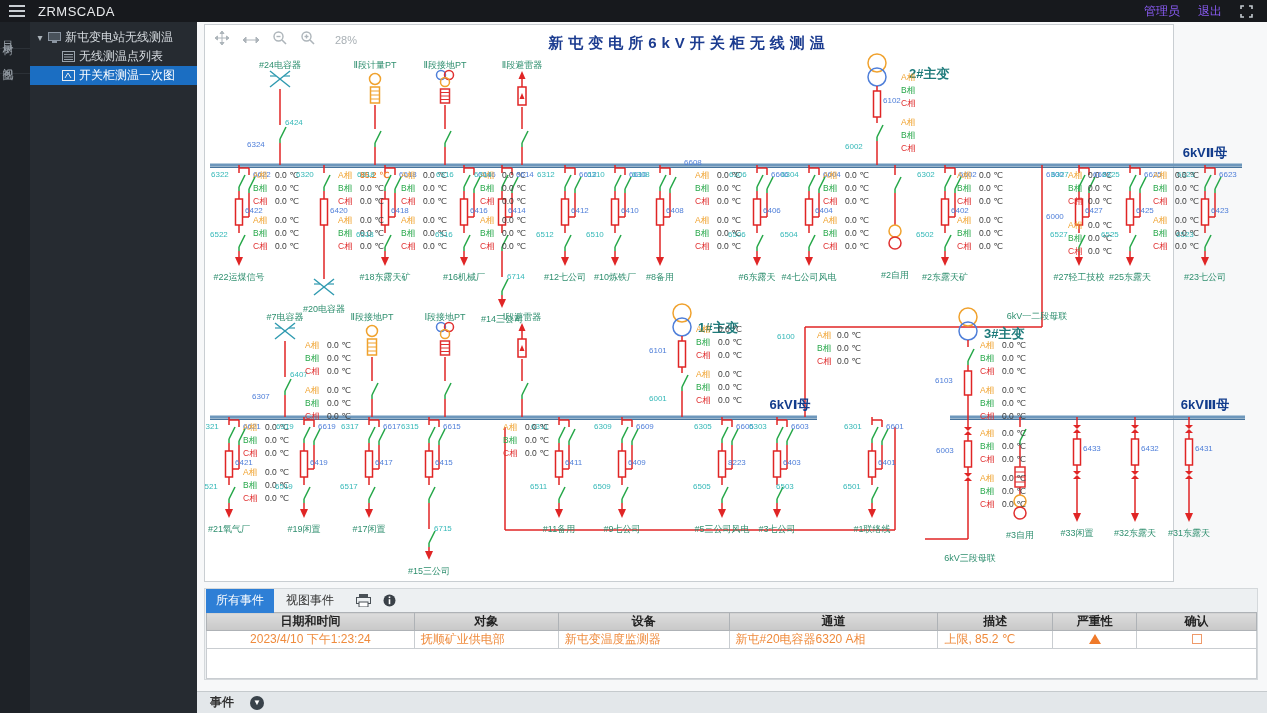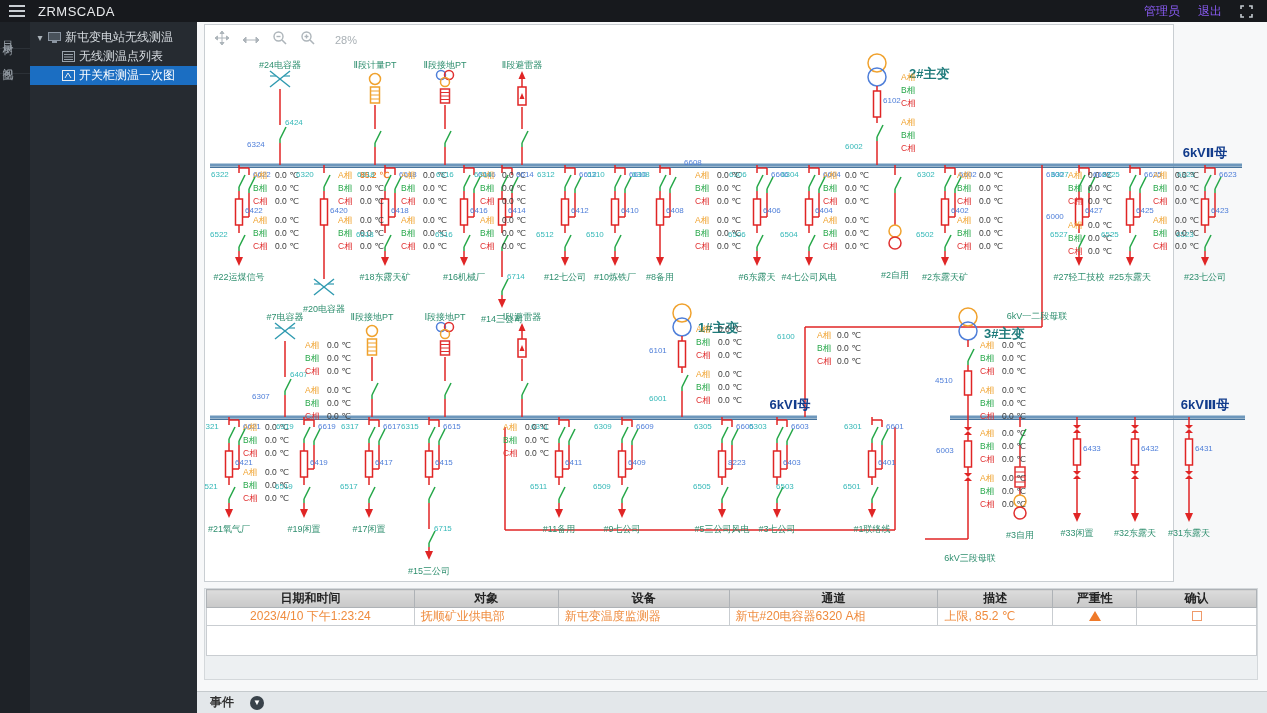--- a/index.html
+++ b/index.html
@@ -152,20 +152,21 @@
     <span class="dtool">
       <svg width="14" height="14" viewBox="0 0 14 14">
           <circle cx="5.5" cy="5.5" r="4.5" fill="none" stroke="#9fa8ae" stroke-width="1.4"></circle>
           <line x1="3.5" y1="5.5" x2="7.5" y2="5.5" stroke="#9fa8ae" stroke-width="1.4"></line>
           <line x1="5.5" y1="3.5" x2="5.5" y2="7.5" stroke="#9fa8ae" stroke-width="1.4"></line>
           <line x1="9" y1="9" x2="13" y2="13" stroke="#9fa8ae" stroke-width="1.6"></line>
         </svg>
     </span>
     <span class="zoom-pct">28%</span>
   </div>
+  <div class="dtitle">新屯变电所6kV开关柜无线测温</div>
   <div id="diagram-canvas">
     <svg id="oneline" width="1052" height="556">
         <line x1="300" y1="402" x2="300" y2="505" stroke="#e02525" stroke-width="1.5"></line>
         <line x1="300" y1="505" x2="690" y2="505" stroke="#e02525" stroke-width="1.5"></line>
         <line x1="690" y1="505" x2="690" y2="402" stroke="#e02525" stroke-width="1.5"></line>
         <line x1="5" y1="140" x2="1037" y2="140" stroke="#6d97bc" stroke-width="3"></line>
         <line x1="5" y1="142.4" x2="1037" y2="142.4" stroke="#48749c" stroke-width="1.2"></line>
         <line x1="5" y1="392" x2="612" y2="392" stroke="#6d97bc" stroke-width="3"></line>
         <line x1="5" y1="394.4" x2="612" y2="394.4" stroke="#48749c" stroke-width="1.2"></line>
         <line x1="745" y1="392" x2="1040" y2="392" stroke="#6d97bc" stroke-width="3"></line>
@@ -997,21 +998,21 @@
       <span class="dl nt" style="left: 544px; top: 398px;">6303</span>
       <span class="dl nb" style="left: 586px; top: 398px;">6603</span>
       <span class="dl nb" style="left: 578px; top: 434px;">6403</span>
       <span class="dl nt" style="left: 543px; top: 458px; padding-left: 28px;">6503</span>
       <span class="dl nm c" style="left: 667px; top: 500px;">#1联络线</span>
       <span class="dl nt" style="left: 639px; top: 398px;">6301</span>
       <span class="dl nb" style="left: 681px; top: 398px;">6601</span>
       <span class="dl nb" style="left: 673px; top: 434px;">6401</span>
       <span class="dl nt" style="left: 638px; top: 458px;">6501</span>
       <span class="dl tnm" style="left: 779px; top: 302px;">3#主变</span>
-      <span class="dl nb" style="left: 730px; top: 352px;">4510</span>
+      <span class="dl nb" style="left: 730px; top: 352px;">6103</span>
       <span class="dl tp0" style="left: 775px; top: 316px;">A相</span>
       <span class="dl tv" style="left: 797px; top: 316px;">0.0 ℃</span>
       <span class="dl tp1" style="left: 775px; top: 329px;">B相</span>
       <span class="dl tv" style="left: 797px; top: 329px;">0.0 ℃</span>
       <span class="dl tp2" style="left: 775px; top: 342px;">C相</span>
       <span class="dl tv" style="left: 797px; top: 342px;">0.0 ℃</span>
       <span class="dl tp0" style="left: 775px; top: 361px;">A相</span>
       <span class="dl tv" style="left: 797px; top: 361px;">0.0 ℃</span>
       <span class="dl tp1" style="left: 775px; top: 374px;">B相</span>
       <span class="dl tv" style="left: 797px; top: 374px;">0.0 ℃</span>
@@ -1036,20 +1037,38 @@
       <span class="dl nb" style="left: 936px; top: 420px;">6432</span>
       <span class="dl nm c" style="left: 930px; top: 504px;">#32东露天</span>
       <span class="dl nb" style="left: 990px; top: 420px;">6431</span>
       <span class="dl nm c" style="left: 984px; top: 504px;">#31东露天</span>
       <span class="dl nm c" style="left: 832px; top: 287px;">6kV一二段母联</span>
       <span class="dl nm c" style="left: 765px; top: 529px;">6kV三段母联</span>
     </div>
 </div>
 
 <div class="event-panel">
+  <div class="etabs">
+    <span class="etab active">所有事件</span>
+    <span class="etab">视图事件</span>
+    <span class="etool">
+      <svg width="15" height="13" viewBox="0 0 15 13">
+          <rect x="3" y="0" width="9" height="3" fill="#4a5157"></rect>
+          <rect x="0.5" y="3.5" width="14" height="6" fill="none" stroke="#4a5157"></rect>
+          <rect x="3" y="8" width="9" height="5" fill="#fff" stroke="#4a5157"></rect>
+        </svg>
+    </span>
+    <span class="etool">
+      <svg width="13" height="13" viewBox="0 0 13 13">
+          <circle cx="6.5" cy="6.5" r="6" fill="#3a4148"></circle>
+          <rect x="5.7" y="2.5" width="1.6" height="1.6" fill="#fff"></rect>
+          <rect x="5.7" y="5.2" width="1.6" height="5" fill="#fff"></rect>
+        </svg>
+    </span>
+  </div>
   <table class="etable">
     <colgroup>
         <col style="width:208px">
         <col style="width:144px">
         <col style="width:171px">
         <col style="width:209px">
         <col style="width:115px">
         <col style="width:84px">
         <col style="width:120px">
       </colgroup>

